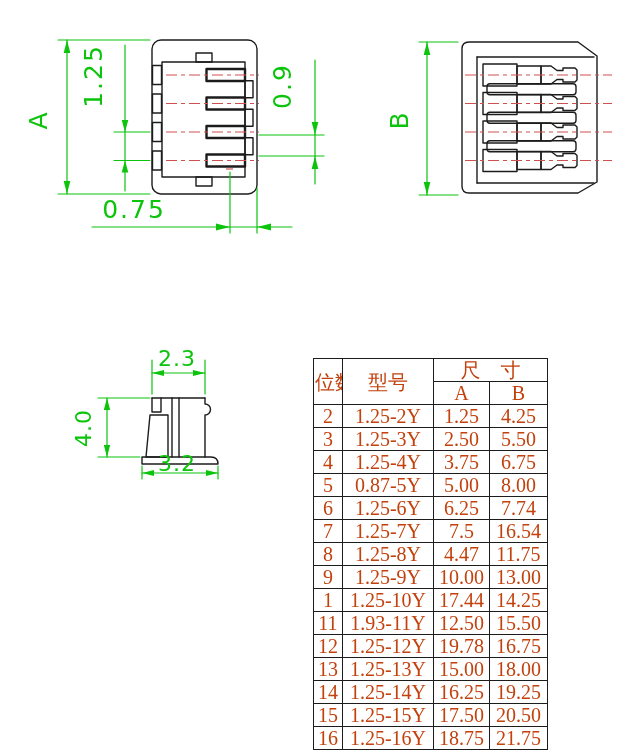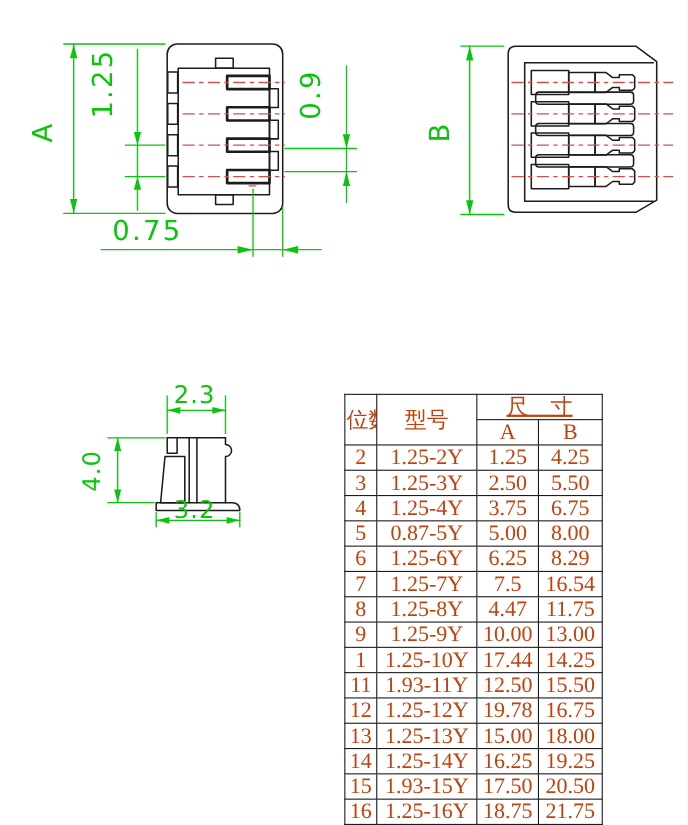--- a/index.html
+++ b/index.html
@@ -36,21 +36,21 @@
     border:1px solid var(--c-outline);
     text-align:center;vertical-align:middle;
     padding:0 1px;font-weight:normal;
     height:21.5px;line-height:1.1;
     overflow:hidden;white-space:nowrap;
   }
   table.spec thead th{height:20px;}
   th.th-pos{
     white-space:normal;word-break:break-all;line-height:1.25;
   }
-  th.th-size{letter-spacing:0;text-decoration:underline;}
+  th.th-size{letter-spacing:0;}
 </style>
 </head>
 <body>
 
 <div class="stage">
 
 <svg width="625" height="750" viewBox="0 0 625 750">
 
   <g>
 
@@ -259,21 +259,21 @@
           <tr>
             <td>5</td>
             <td>0.87-5Y</td>
             <td>5.00</td>
             <td>8.00</td>
           </tr>
           <tr>
             <td>6</td>
             <td>1.25-6Y</td>
             <td>6.25</td>
-            <td>8.29</td>
+            <td>7.74</td>
           </tr>
           <tr>
             <td>7</td>
             <td>1.25-7Y</td>
             <td>7.5</td>
             <td>16.54</td>
           </tr>
           <tr>
             <td>8</td>
             <td>1.25-8Y</td>
@@ -311,21 +311,21 @@
             <td>18.00</td>
           </tr>
           <tr>
             <td>14</td>
             <td>1.25-14Y</td>
             <td>16.25</td>
             <td>19.25</td>
           </tr>
           <tr>
             <td>15</td>
-            <td>1.93-15Y</td>
+            <td>1.25-15Y</td>
             <td>17.50</td>
             <td>20.50</td>
           </tr>
           <tr>
             <td>16</td>
             <td>1.25-16Y</td>
             <td>18.75</td>
             <td>21.75</td>
           </tr>
         </tbody>

